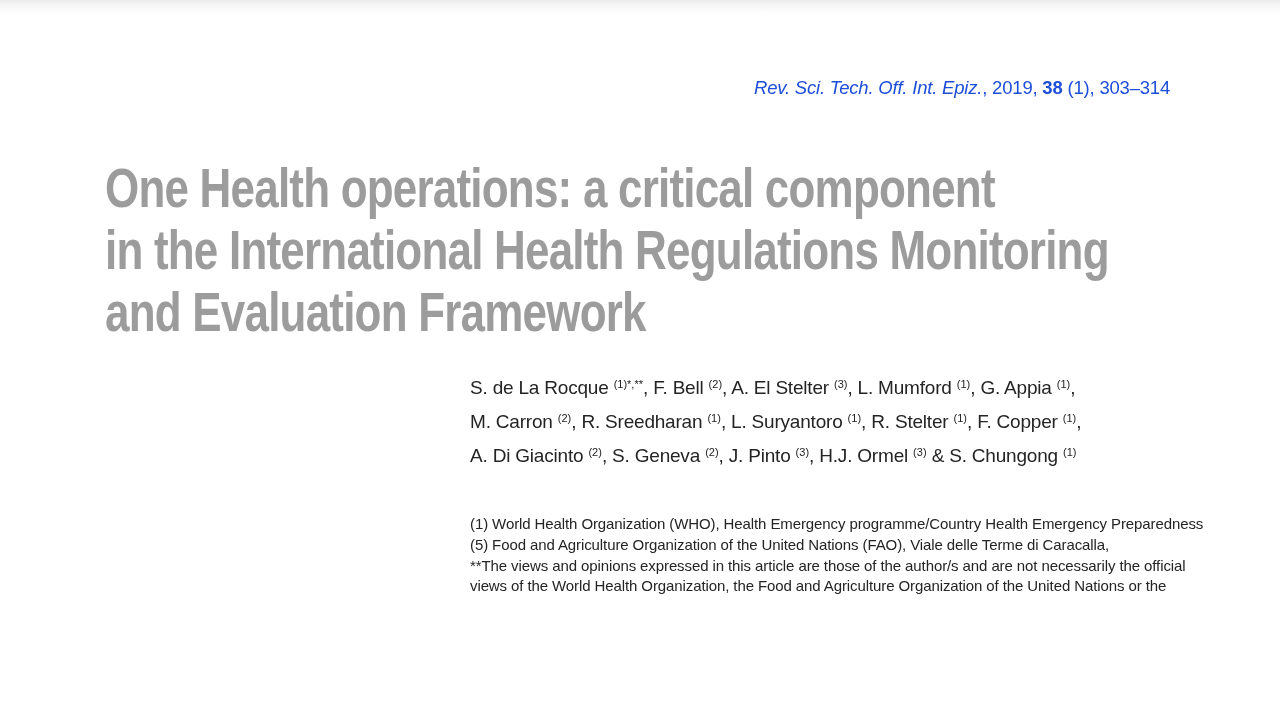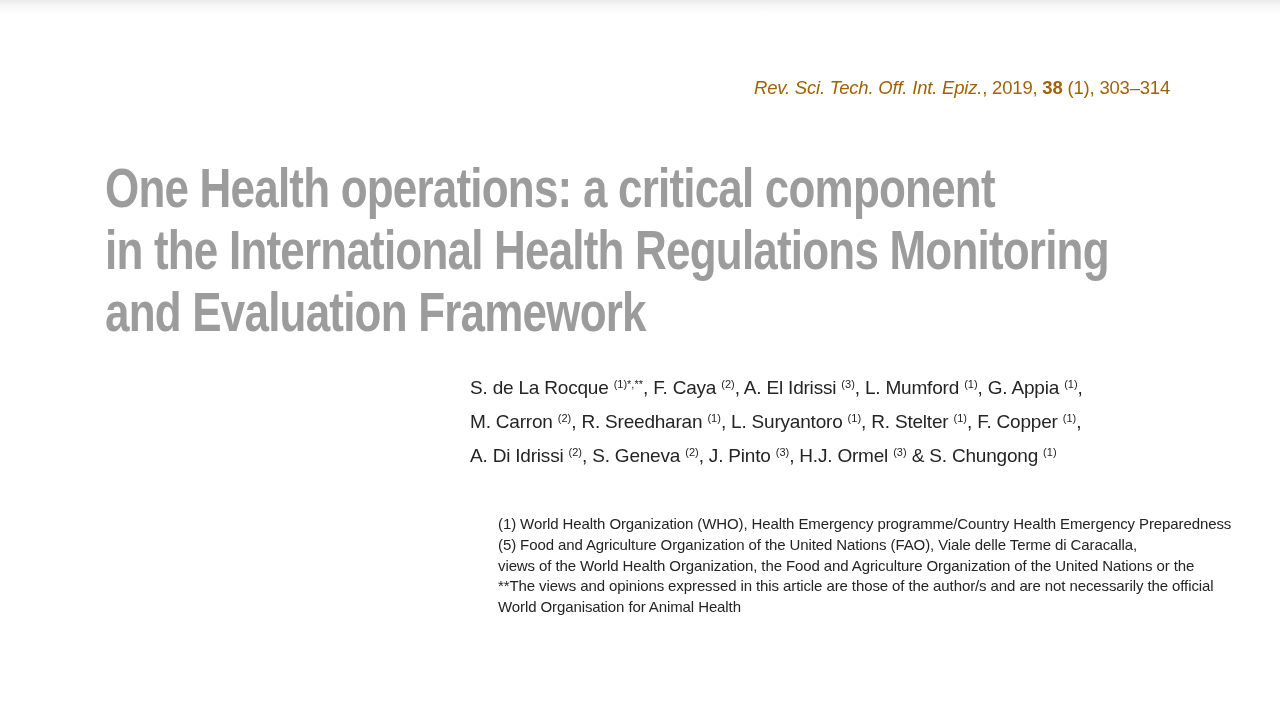--- a/index.html
+++ b/index.html
@@ -7,68 +7,67 @@
     position:relative;width:1280px;height:720px;overflow:hidden;
     background:#ffffff;color:#272727;
     font-family:"Liberation Sans", sans-serif;
   }
   .top-fade{
     position:absolute;top:0;left:0;right:0;height:14px;
     background:linear-gradient(180deg,#ebebeb 0%,#f6f6f6 40%,#ffffff 100%);
   }
   .journal-ref{
     position:absolute;top:77px;right:110px;
-    font-size:18.5px;letter-spacing:-0.2px;white-space:nowrap;color:#a16207;
+    font-size:18.5px;letter-spacing:-0.2px;white-space:nowrap;color:#1d4ed8;
   }
   .it{font-style:italic;}
   .bd{font-weight:700;}
   .sup{font-size:58%;position:relative;top:-0.55em;letter-spacing:0;}
   .title{
     position:absolute;left:105px;top:157px;
     font-weight:700;font-size:55px;line-height:62px;letter-spacing:-1px;
     white-space:nowrap;
   }
   .title .line{transform:scaleX(0.8);transform-origin:0 50%;}
   .authors{
     position:absolute;left:470px;top:372px;
     font-size:19px;line-height:31px;letter-spacing:-0.2px;
     white-space:nowrap;color:#242424;
   }
   .affil-block{
     position:absolute;left:470px;top:514px;
     font-size:15px;line-height:20.8px;letter-spacing:-0.1px;
-    white-space:nowrap;color:#242424;margin-left:28px;
+    white-space:nowrap;color:#242424;
   }
 </style>
 </head>
 <body>
 
 <div class="page">
 
   <div class="top-fade"></div>
 
   <div class="journal-ref"><span class="it">Rev. Sci. Tech. Off. Int. Epiz.</span><span>, 2019, </span><span class="bd">38</span><span> (1), 303–314</span></div>
 
   <div class="title" style="color: rgb(156, 156, 156);">
     <div class="line">One Health operations: a critical component</div>
     <div class="line">in the International Health Regulations Monitoring</div>
     <div class="line">and Evaluation Framework</div>
   </div>
 
   <div class="authors">
-    <div class="author-line"><span>S. de La Rocque </span><span class="sup">(1)*,**</span><span>, F. Caya </span><span class="sup">(2)</span><span>, A. El Idrissi </span><span class="sup">(3)</span><span>, L. Mumford </span><span class="sup">(1)</span><span>, G. Appia </span><span class="sup">(1)</span><span>,</span></div>
+    <div class="author-line"><span>S. de La Rocque </span><span class="sup">(1)*,**</span><span>, F. Bell </span><span class="sup">(2)</span><span>, A. El Stelter </span><span class="sup">(3)</span><span>, L. Mumford </span><span class="sup">(1)</span><span>, G. Appia </span><span class="sup">(1)</span><span>,</span></div>
     <div class="author-line"><span>M. Carron </span><span class="sup">(2)</span><span>, R. Sreedharan </span><span class="sup">(1)</span><span>, L. Suryantoro </span><span class="sup">(1)</span><span>, R. Stelter </span><span class="sup">(1)</span><span>, F. Copper </span><span class="sup">(1)</span><span>,</span></div>
-    <div class="author-line"><span>A. Di Idrissi </span><span class="sup">(2)</span><span>, S. Geneva </span><span class="sup">(2)</span><span>, J. Pinto </span><span class="sup">(3)</span><span>, H.J. Ormel </span><span class="sup">(3)</span><span> &amp; S. Chungong </span><span class="sup">(1)</span></div>
+    <div class="author-line"><span>A. Di Giacinto </span><span class="sup">(2)</span><span>, S. Geneva </span><span class="sup">(2)</span><span>, J. Pinto </span><span class="sup">(3)</span><span>, H.J. Ormel </span><span class="sup">(3)</span><span> &amp; S. Chungong </span><span class="sup">(1)</span></div>
   </div>
 
   <div class="affil-block">
     <div>
       <div>(1) World Health Organization (WHO), Health Emergency programme/Country Health Emergency Preparedness</div>
       <div>(5) Food and Agriculture Organization of the United Nations (FAO), Viale delle Terme di Caracalla,</div>
     </div>
     <div>
+      <div>**The views and opinions expressed in this article are those of the author/s and are not necessarily the official</div>
       <div>views of the World Health Organization, the Food and Agriculture Organization of the United Nations or the</div>
-      <div>**The views and opinions expressed in this article are those of the author/s and are not necessarily the official</div>
-      <div>World Organisation for Animal Health</div>
     </div>
   </div>
 
 </div>
 
 </body></html>

